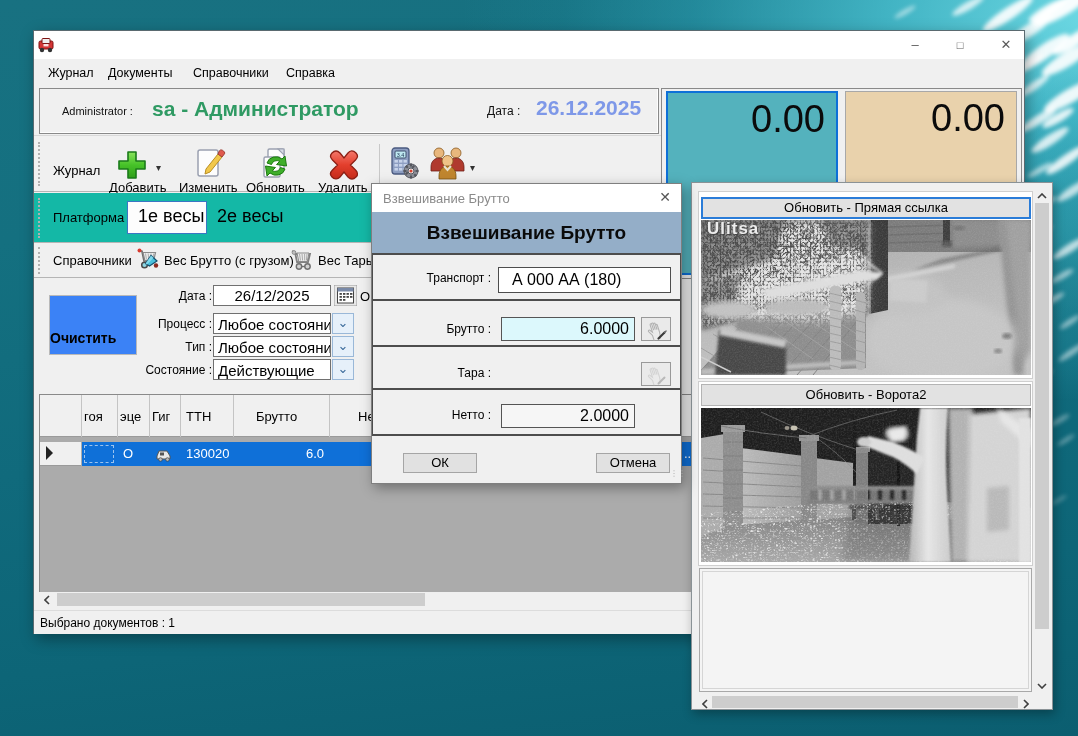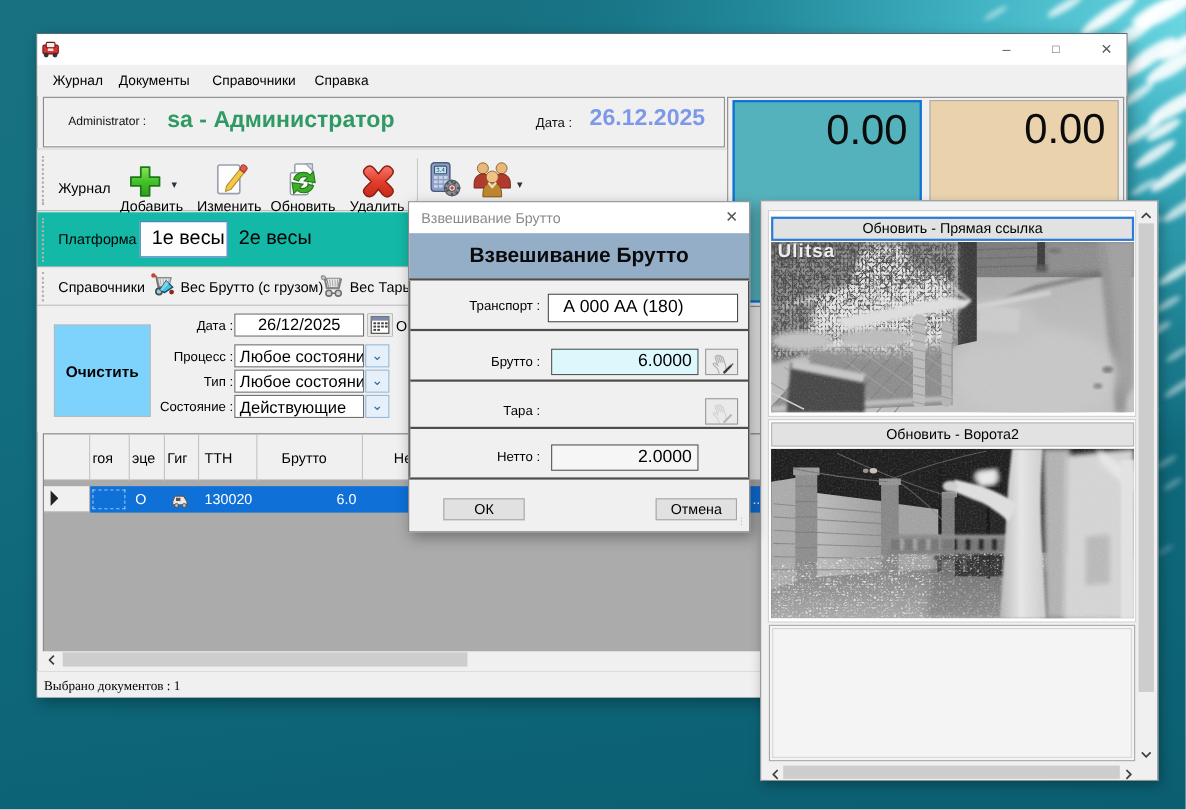--- a/index.html
+++ b/index.html
@@ -36,21 +36,21 @@
     border-bottom:1px solid #b5b5b5; }
   
   #weighrow { position:absolute; left:0px; top:212px; width:627px; height:35px; background:#f0f0f0;
     border-bottom:1px solid #b5b5b5; }
   
   #filter { position:absolute; left:0px; top:247px; width:627px; height:115px; background:#f0f0f0; }
   
   #tbl { position:absolute; left:5px; top:363px; width:982px; height:199px; background:#ababab; border:1px solid #898989; }
   
   #hscroll { position:absolute; left:5px; top:561px; width:982px; height:15px; background:#f0f0f0; }
-  #statusbar { position:absolute; left:0; top:579px; width:100%; height:24px; background:#f0f0f0; border-top:1px solid #dcdcdc;font-family:Liberation Serif, serif; }
+  #statusbar { position:absolute; left:0; top:579px; width:100%; height:24px; background:#f0f0f0; border-top:1px solid #dcdcdc; }
   .fld { position:absolute; background:#fff; border:1px solid #707070; font-size:15px; }
   .cmb { position:absolute; background:#fff; border:1px solid #707070; font-size:15px; overflow:hidden; white-space:nowrap; }
   .lbl { position:absolute; font-size:12px; color:#000; }
   .cmbbtn { position:absolute; width:22px; height:21px; background:#e6f0fa; border:1px solid #9ab8d8; color:#3a6a9a; font-size:13px; text-align:center; line-height:17px; }
   .grip { position:absolute; width:3px; border-left:2px dotted #b0b0b0; }
   .hand { position:absolute; width:30px; height:24px; background:#eaeaea; border:1px solid #999; text-align:center; }
   .hand svg { margin-top:1px; }
   .btn { position:absolute; width:74px; height:20px; background:#e1e1e1; border:1px solid #a5a5a5; font-size:13px; text-align:center; line-height:18px; }
 </style>
 </head>
@@ -267,21 +267,21 @@
           <path d="M17 5 l-.6 6.5"></path>
         </g>
       <circle cx="4" cy="3.5" r="1.9" fill="#c0c0c0" stroke="#808080" stroke-width=".8"></circle>
       <circle cx="9" cy="17.5" r="2.7" fill="#d0d0d0" stroke="#6e6e6e" stroke-width="1.4"></circle>
       <circle cx="17.5" cy="17.5" r="2.7" fill="#d0d0d0" stroke="#6e6e6e" stroke-width="1.4"></circle>
       <path d="M11.5 17.5 h3.5" stroke="#6e6e6e" stroke-width="1.4"></path>
     </svg>
     <div class="abs" style="left:284px;top:10px;font-size:13px;">Вес Тары (</div>
   </div>
   <div id="filter">
-    <div class="abs" style="left:15px;top:17px;width:88px;height:84px;background:#7dd3fc;border:1px solid #b9b9b9;text-align:center;line-height:84px;font-size:14px;font-weight:bold;">Очистить</div>
+    <div class="abs" style="left:15px;top:17px;width:88px;height:60px;background:#3b82f6;border:1px solid #b9b9b9;line-height:84px;font-size:14px;font-weight:bold;">Очистить</div>
     <div class="lbl" style="right:449px;top:11px;">Дата :</div>
     <div class="fld" style="left:179px;top:7px;width:118px;height:21px;text-align:center;line-height:19px;">26/12/2025</div>
     <svg class="abs" style="left:300px;top:7px" width="23" height="21" viewBox="0 0 23 21">
       <rect x="0" y="0" width="23" height="21" fill="#e8e8e8" stroke="#9a9a9a"></rect>
       <rect x="3.5" y="3" width="16" height="15" fill="#fff" stroke="#444"></rect>
       <rect x="3.5" y="3" width="16" height="3.5" fill="#7a8aa8"></rect>
       <g fill="#444">
         <rect x="5.5" y="8" width="2.4" height="1.8"></rect>
           <rect x="9" y="8" width="2.4" height="1.8"></rect>
           <rect x="12.5" y="8" width="2.4" height="1.8"></rect>

